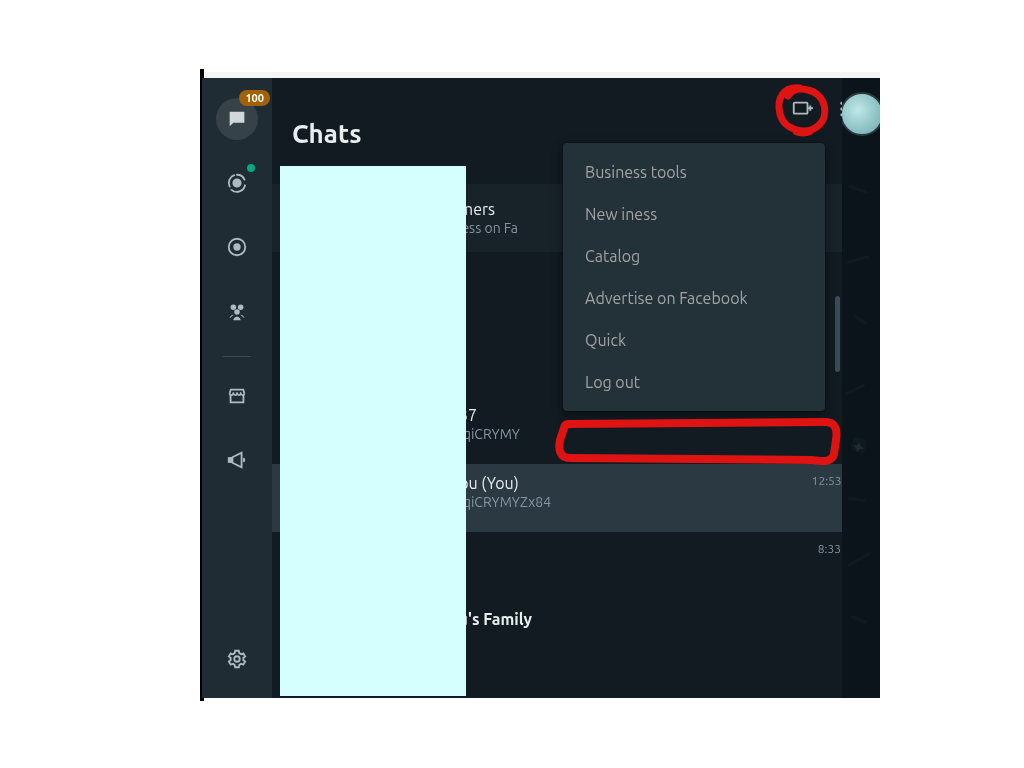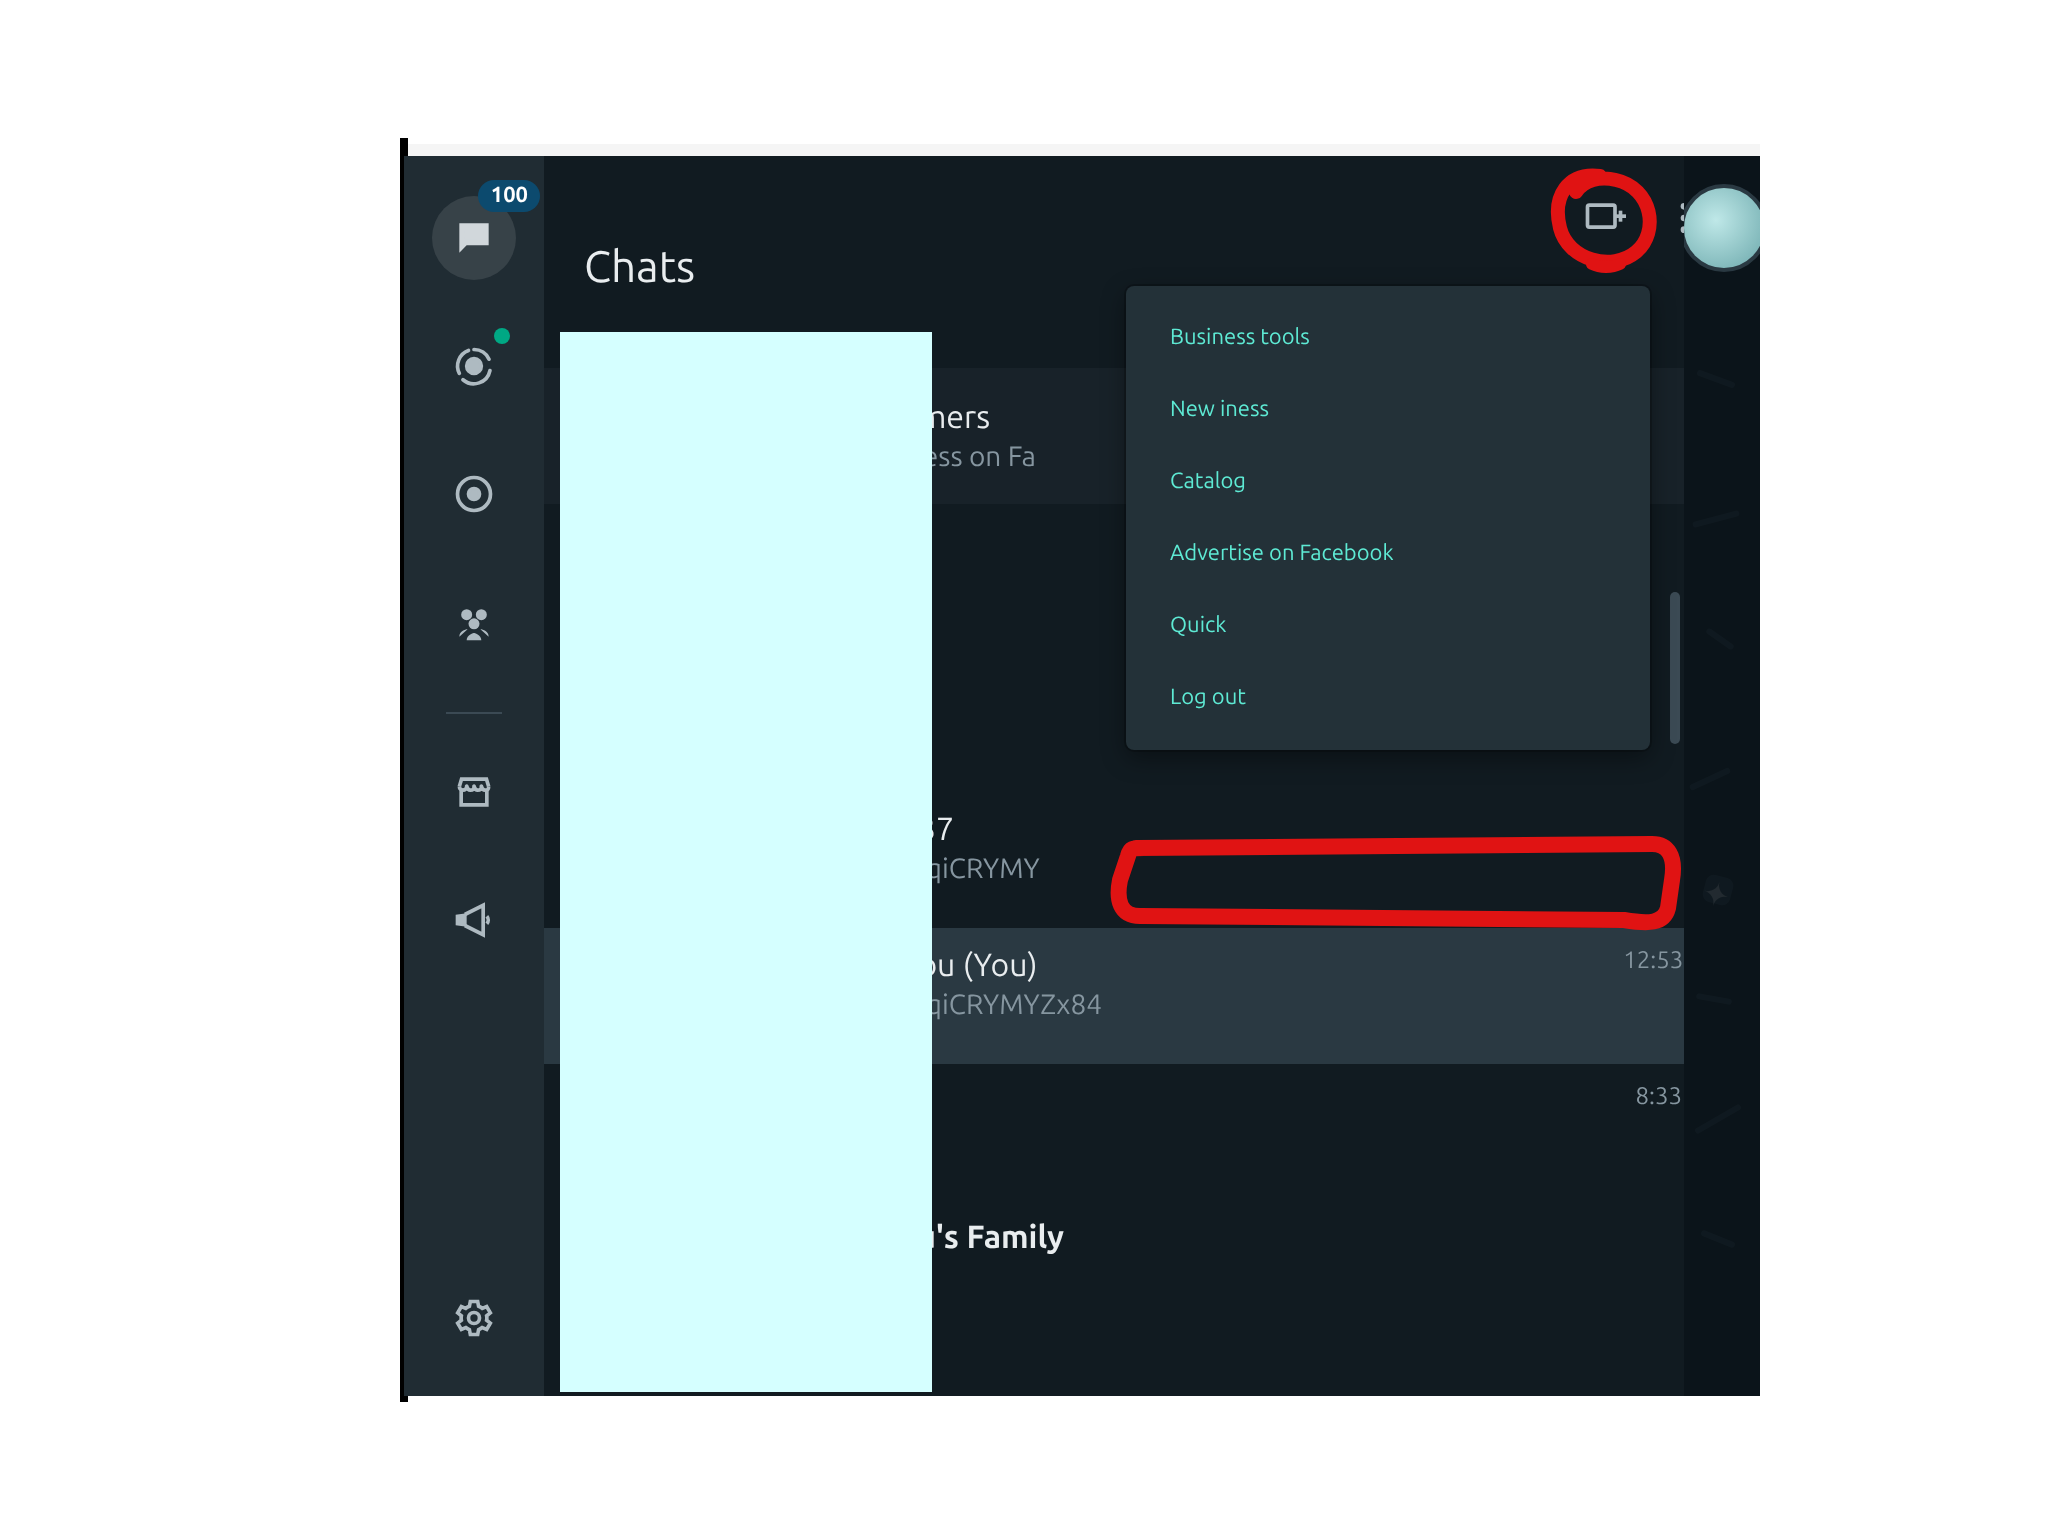--- a/index.html
+++ b/index.html
@@ -69,21 +69,21 @@
   }
   .nav-item.active {
     background: #374248;
     color: #d1d7db;
   }
   .nav-item svg { display: block; }
   .nav-badge {
     position: absolute;
     top: -8px;
     right: -12px;
-    background: #0c4a6e;
+    background: #a16207;
     color: #ffffff;
     font-size: 11px;
     font-weight: 700;
     border-radius: 10px;
     padding: 1px 6px;
     line-height: 14px;
   }
   .nav-dot {
     position: absolute;
     top: 2px;
@@ -114,22 +114,22 @@
     background: #111b21;
   }
   .panel-header {
     display: flex;
     align-items: center;
     height: 62px;
     padding: 0 20px;
     box-sizing: border-box;
   }
   .panel-title {
-    font-size: 22px;
-    font-weight: 400;
+    font-size: 26px;
+    font-weight: 700;
     color: #e9edef;
     flex: 1;
     margin-top: 48px;
   }
   .header-icon {
     width: 36px;
     height: 36px;
     display: flex;
     align-items: center;
     justify-content: center;
@@ -218,22 +218,22 @@
     top: 65px;
     width: 262px;
     background: #233138;
     border-radius: 4px;
     box-shadow: 0 4px 12px rgba(0,0,0,0.4), 0 0 0 1px rgba(0,0,0,0.2);
     padding: 8px 0;
     z-index: 40;
   }
   .dropdown-item {
     padding: 12px 22px;
-    font-size: 11px;
-    color: #5eead4;
+    font-size: 16px;
+    color: #a3a3a3;
     cursor: pointer;
   }
 
   
   .convo-sliver {
     position: absolute;
     right: 0;
     top: 0;
     width: 38px;
     height: 100%;

